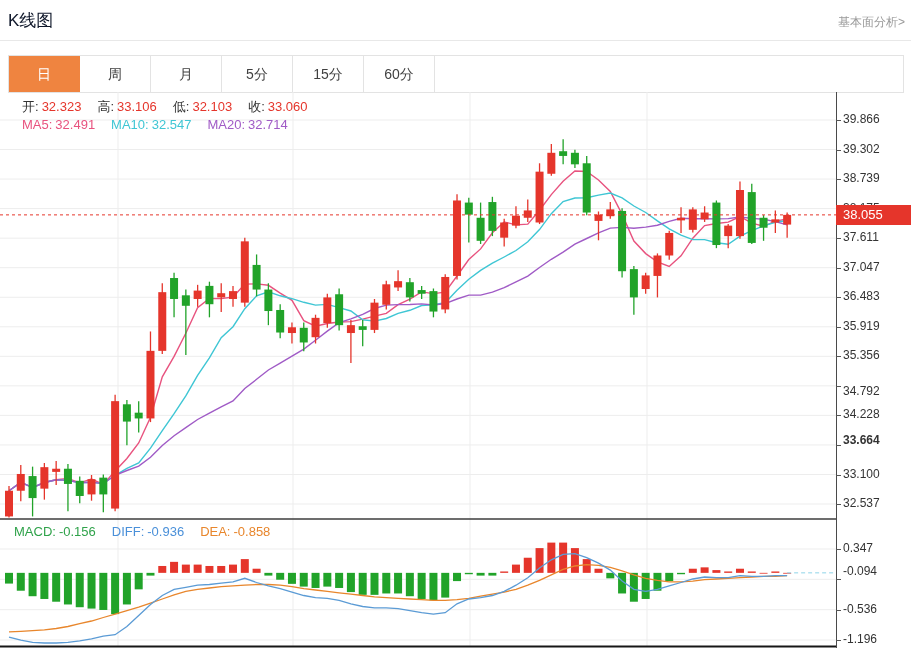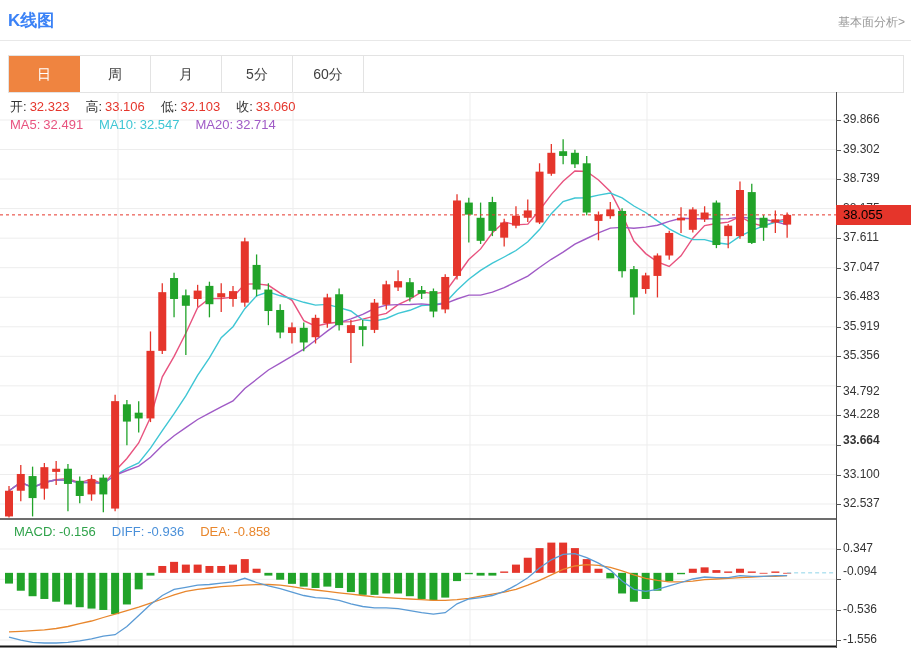--- a/index.html
+++ b/index.html
@@ -1,51 +1,52 @@
 <!DOCTYPE html>
 <html><head>
 <meta charset="utf-8">
 <style>
   html,body{margin:0;padding:0;background:#fff;}
   body{width:911px;height:652px;position:relative;overflow:hidden;
        font-family:"Liberation Sans","DejaVu Sans",sans-serif;}
   .stage{position:absolute;left:0;top:0;width:911px;height:652px;}
-  .page-title{position:absolute;left:8px;top:9px;font-size:17px;font-weight:bold;color:#3b82f6;}
+  .page-title{position:absolute;left:8px;top:9px;font-size:17px;font-weight:normal;color:#0f172a;}
   .header-link{position:absolute;right:6px;top:14px;font-size:12px;color:#999;cursor:pointer;}
   .header-divider{position:absolute;left:0;top:40px;width:911px;height:1px;background:#e8e8e8;}
   .tabbar{position:absolute;left:8px;top:55px;width:894px;height:36px;border:1px solid #e3e3e3;
           display:flex;box-sizing:content-box;background:#fff;}
   .tab{width:70px;height:36px;line-height:36px;text-align:center;font-size:14px;color:#404040;
        border-right:1px solid #e3e3e3;cursor:pointer;flex:none;background:#fff;}
   .tab.active{background:#ef8440;border-right-color:#ef8440;color:#fff;}
   .tab-filler{flex:1;}
   .chart-svg{position:absolute;left:0;top:92px;}
   .axis-line{position:absolute;left:836px;top:92px;width:1px;height:556px;background:#4a4a4a;}
   .axis-label{position:absolute;left:843px;font-size:12px;color:#333;white-space:nowrap;}
   .axis-tick{position:absolute;left:836px;width:5px;height:1px;background:#555;}
   .price-badge{position:absolute;left:836px;width:75px;height:20px;line-height:20px;
-               background:#e5352b;color:#000000;font-size:13px;padding-left:7px;box-sizing:border-box;z-index:5;}
-  .info-row{position:absolute;left:10px;font-size:13px;white-space:nowrap;z-index:4;}
+               background:#e5352b;color:#ffffff;font-size:13px;padding-left:7px;box-sizing:border-box;z-index:5;}
+  .info-row{position:absolute;left:22px;font-size:13px;white-space:nowrap;z-index:4;}
   .info-row .lbl{color:#333;margin-right:3px;}
   .info-row .val{margin-right:16px;}
   .macd-info{left:14px;}
 </style>
 </head>
 <body>
 
 <div class="stage">
   <div class="page-title">K线图</div>
   <div class="header-link">基本面分析&gt;</div>
   <div class="header-divider"></div>
 
   <div class="tabbar">
       <div class="tab active">日</div>
       <div class="tab">周</div>
       <div class="tab">月</div>
       <div class="tab">5分</div>
+      <div class="tab">15分</div>
       <div class="tab">60分</div>
       <div class="tab-filler"></div>
     </div>
 
   <svg id="chart-svg" class="chart-svg" width="836" height="556" viewBox="0 0 836 556">
       <line x1="118" y1="0" x2="118" y2="555" stroke="#ededed" stroke-width="1"></line>
       <line x1="293" y1="0" x2="293" y2="555" stroke="#ededed" stroke-width="1"></line>
       <line x1="470" y1="0" x2="470" y2="555" stroke="#ededed" stroke-width="1"></line>
       <line x1="647" y1="0" x2="647" y2="555" stroke="#ededed" stroke-width="1"></line>
       <line x1="0" y1="28" x2="836" y2="28" stroke="#ededed" stroke-width="1"></line>
@@ -311,21 +312,21 @@
       <div class="axis-label" style="top: 466.502px;">33.100</div>
       <div class="axis-tick" style="top: 474.502px;"></div>
       <div class="axis-label" style="top: 496px;">32.537</div>
       <div class="axis-tick" style="top: 504px;"></div>
       <div class="axis-label" style="top: 541px;">0.347</div>
       <div class="axis-tick" style="top: 549px;"></div>
       <div class="axis-label" style="top: 564px;">-0.094</div>
       <div class="axis-tick" style="top: 579.31px;"></div>
       <div class="axis-label" style="top: 601.69px;">-0.536</div>
       <div class="axis-tick" style="top: 609.69px;"></div>
-      <div class="axis-label" style="top: 632px;">-1.556</div>
+      <div class="axis-label" style="top: 632px;">-1.196</div>
       <div class="axis-tick" style="top: 640px;"></div>
     </div>
 
   <div class="price-badge" id="price-badge" style="top: 204.887px;">38.055</div>
 
   <div class="info-row" style="top:98px;" id="ohlc-row"><span class="lbl">开:</span><span class="val" style="color: rgb(229, 53, 43);">32.323</span><span class="lbl">高:</span><span class="val" style="color: rgb(229, 53, 43);">33.106</span><span class="lbl">低:</span><span class="val" style="color: rgb(229, 53, 43);">32.103</span><span class="lbl">收:</span><span class="val" style="color: rgb(229, 53, 43);">33.060</span></div>
   <div class="info-row" style="top:117px;" id="ma-row"><span class="lbl" style="color: rgb(232, 83, 127);">MA5:</span><span class="val" style="color: rgb(232, 83, 127);">32.491</span><span class="lbl" style="color: rgb(63, 198, 212);">MA10:</span><span class="val" style="color: rgb(63, 198, 212);">32.547</span><span class="lbl" style="color: rgb(160, 91, 198);">MA20:</span><span class="val" style="color: rgb(160, 91, 198);">32.714</span></div>
   <div class="info-row macd-info" style="top:524px;" id="macd-row"><span class="lbl" style="color: rgb(47, 162, 74);">MACD:</span><span class="val" style="color: rgb(47, 162, 74);">-0.156</span><span class="lbl" style="color: rgb(74, 144, 217);">DIFF:</span><span class="val" style="color: rgb(74, 144, 217);">-0.936</span><span class="lbl" style="color: rgb(232, 134, 44);">DEA:</span><span class="val" style="color: rgb(232, 134, 44);">-0.858</span></div>
 </div>
 

